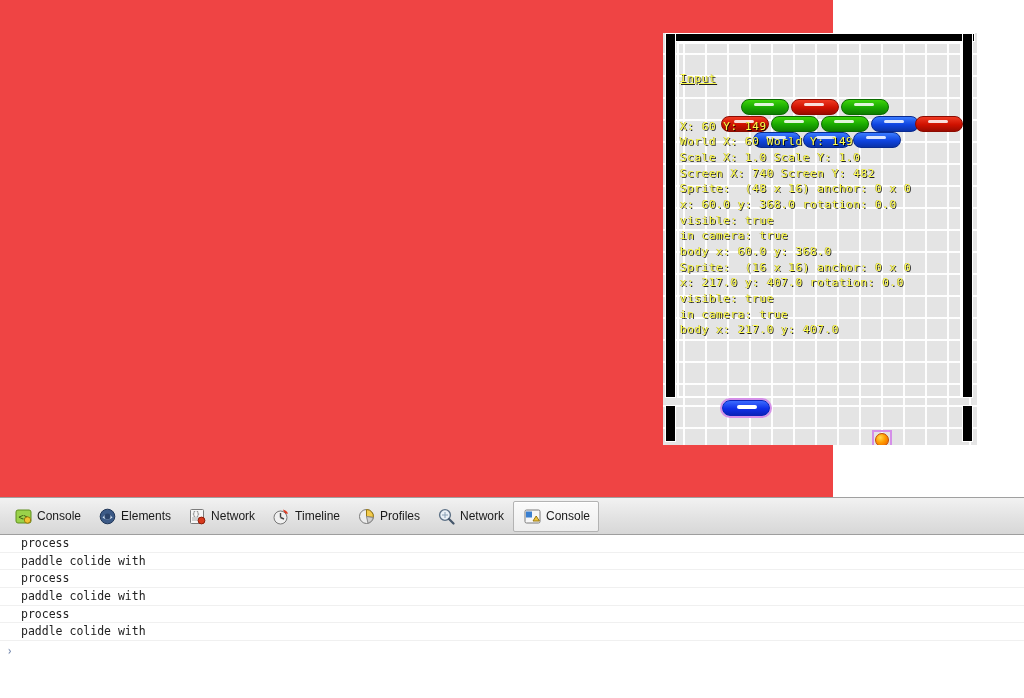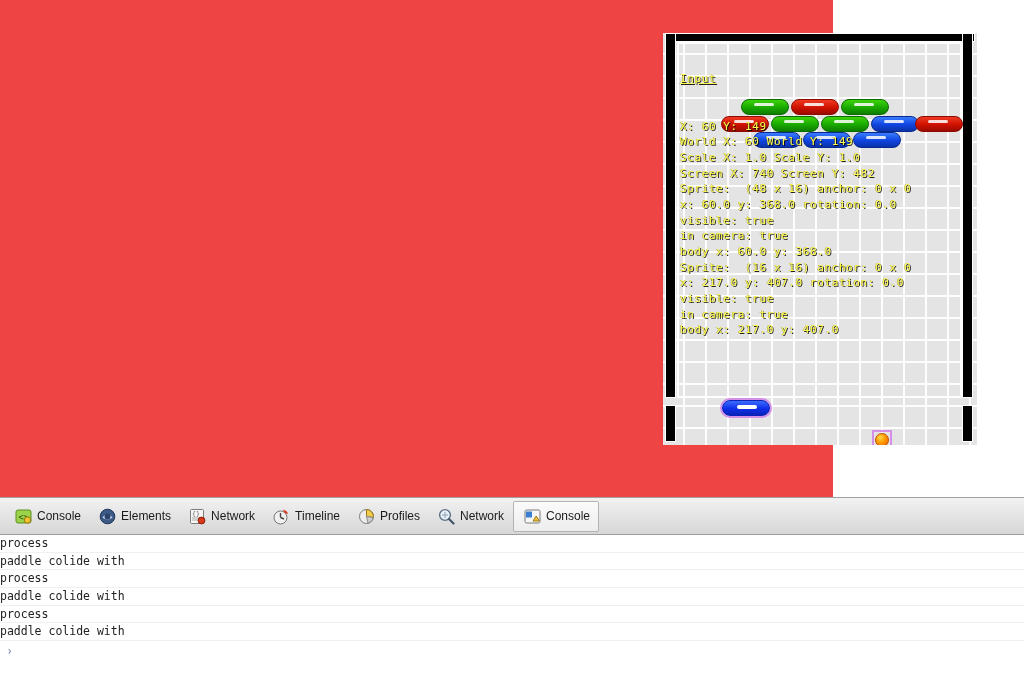--- a/index.html
+++ b/index.html
@@ -152,20 +152,21 @@
   #console-body{
     position:relative;
     height:163px;
     overflow:hidden;
     font-family:"DejaVu Sans Mono","Liberation Mono",monospace;
     font-size:11.5px;
     color:#222;
   }
   .log-row{
     height:16.7px;line-height:16.7px;
+    padding-left:21px;
     border-bottom:1px solid #f0f0f0;
     white-space:pre;
   }
   #prompt-row{
     height:20px;line-height:20px;
     padding-left:6px;
     display:flex;align-items:center;
     color:#8a9ab8;
   }
   #prompt-row .caret{

